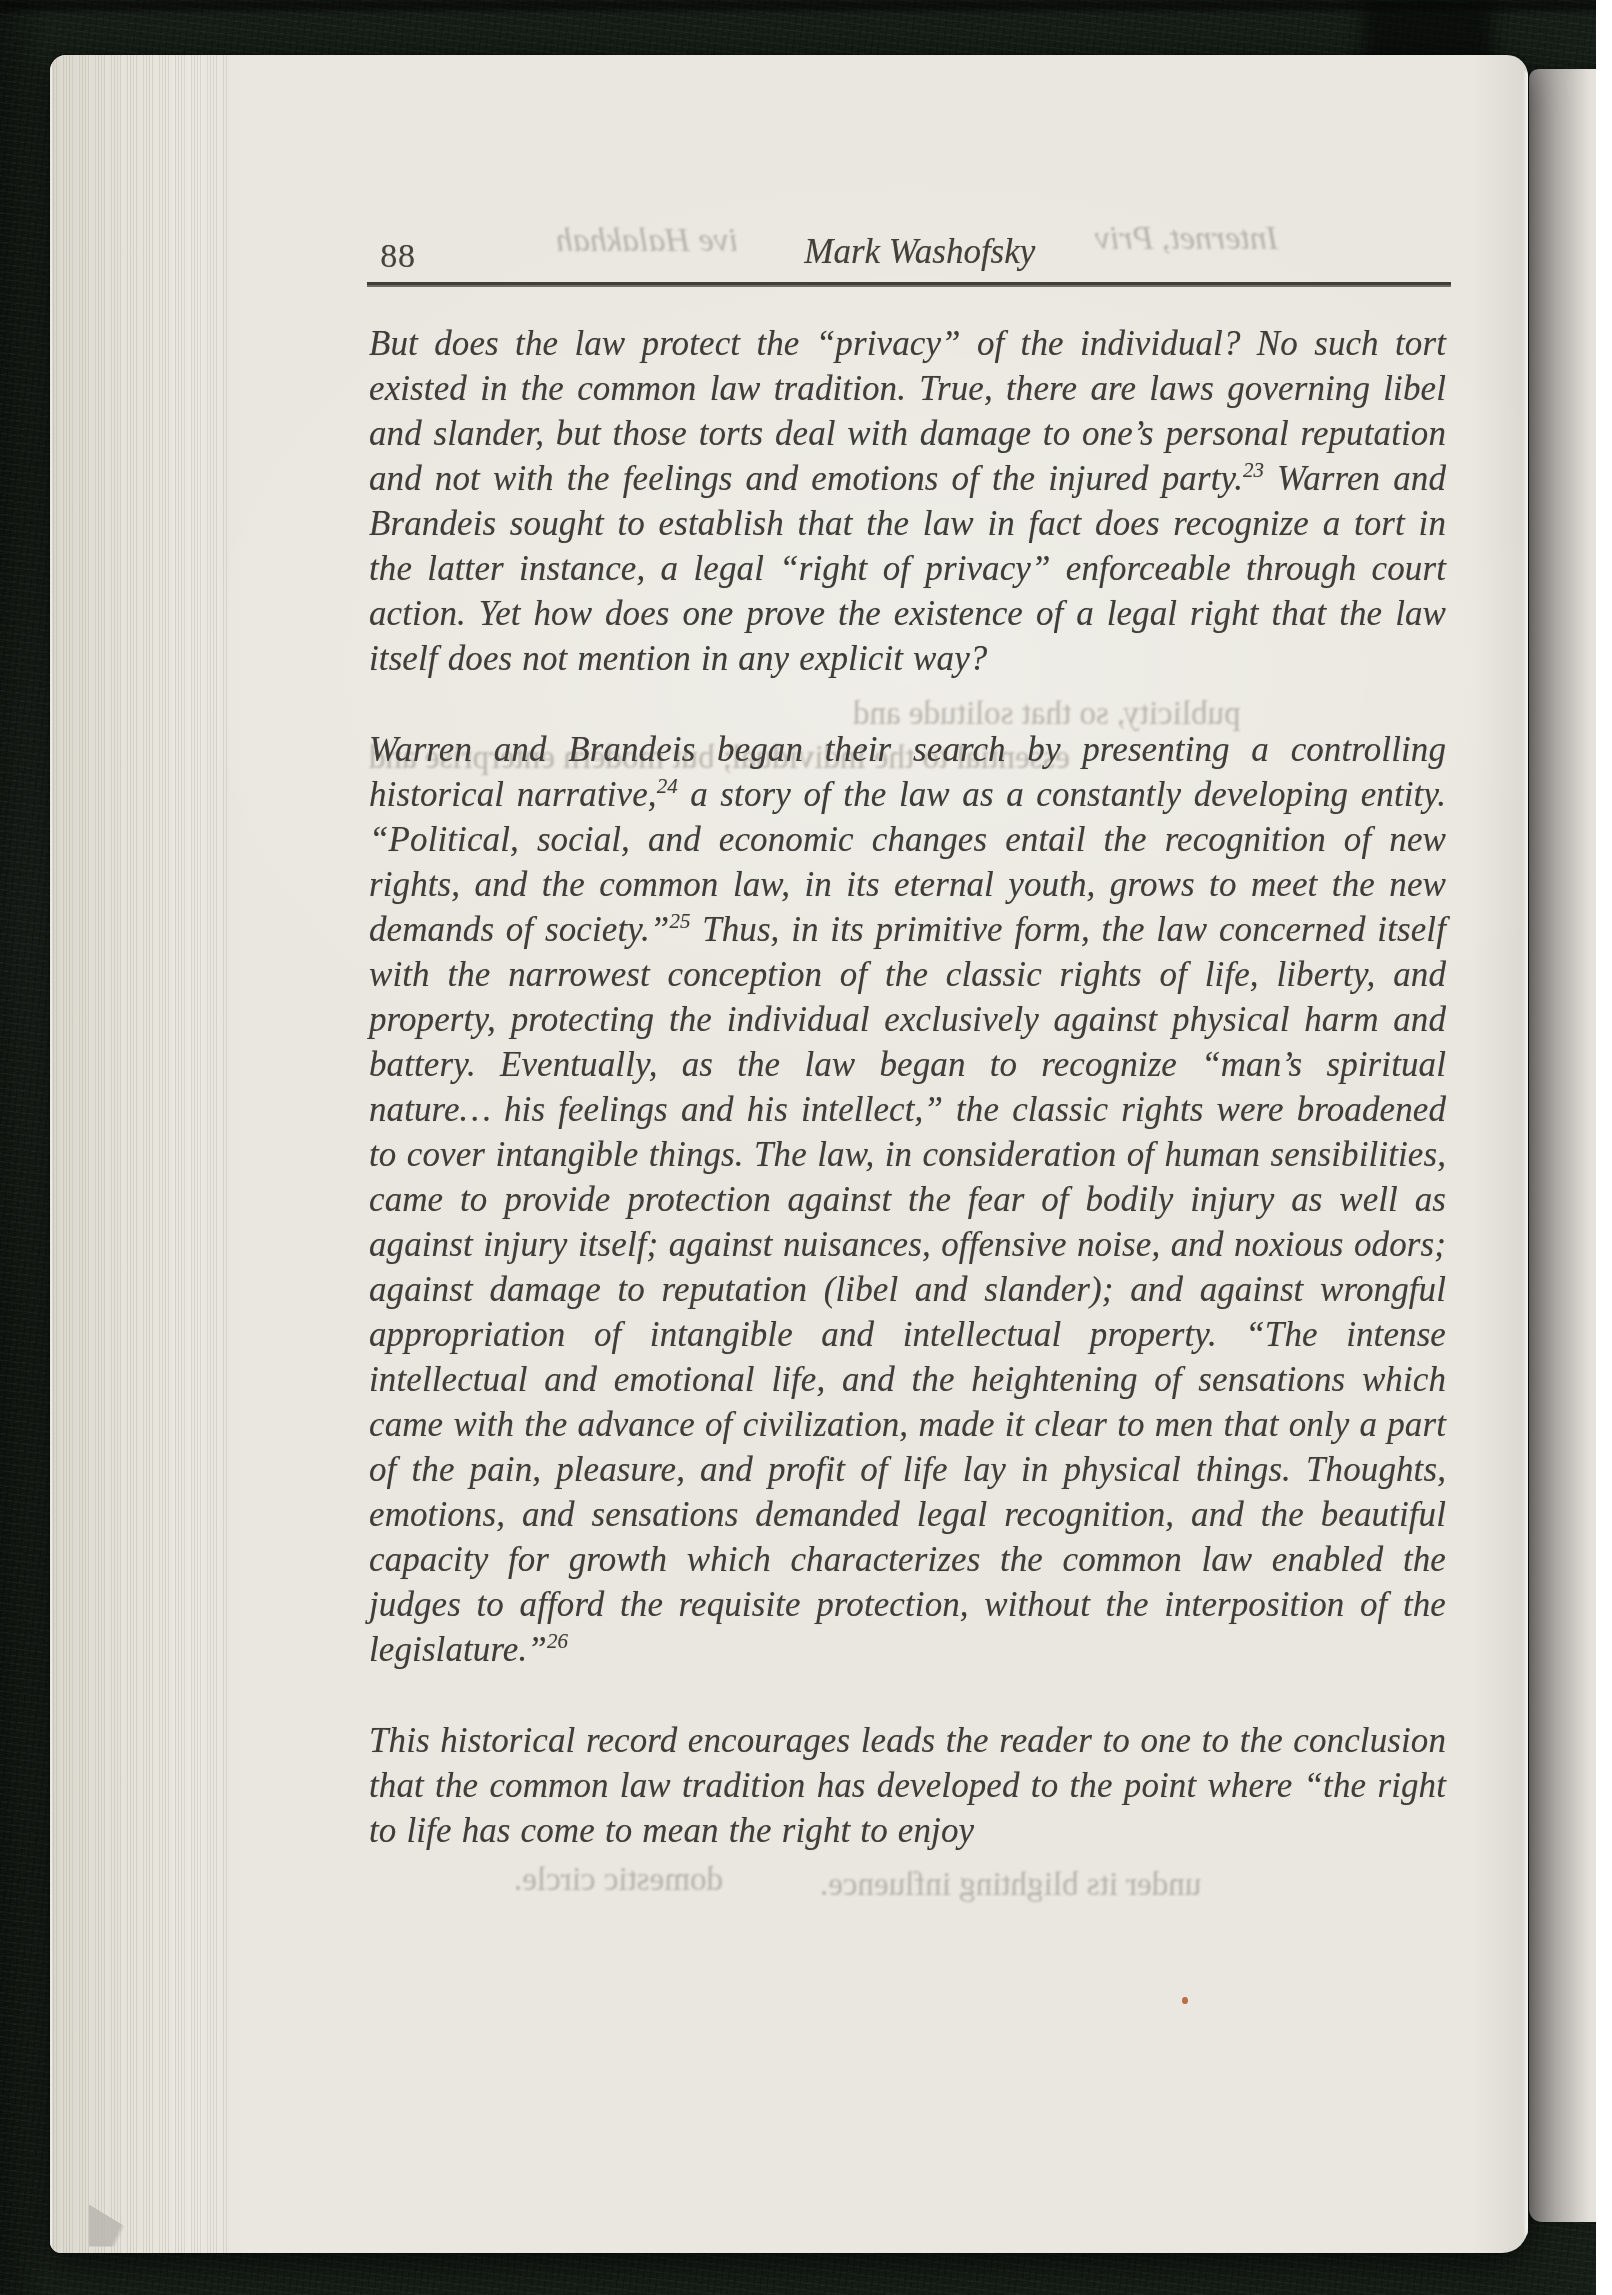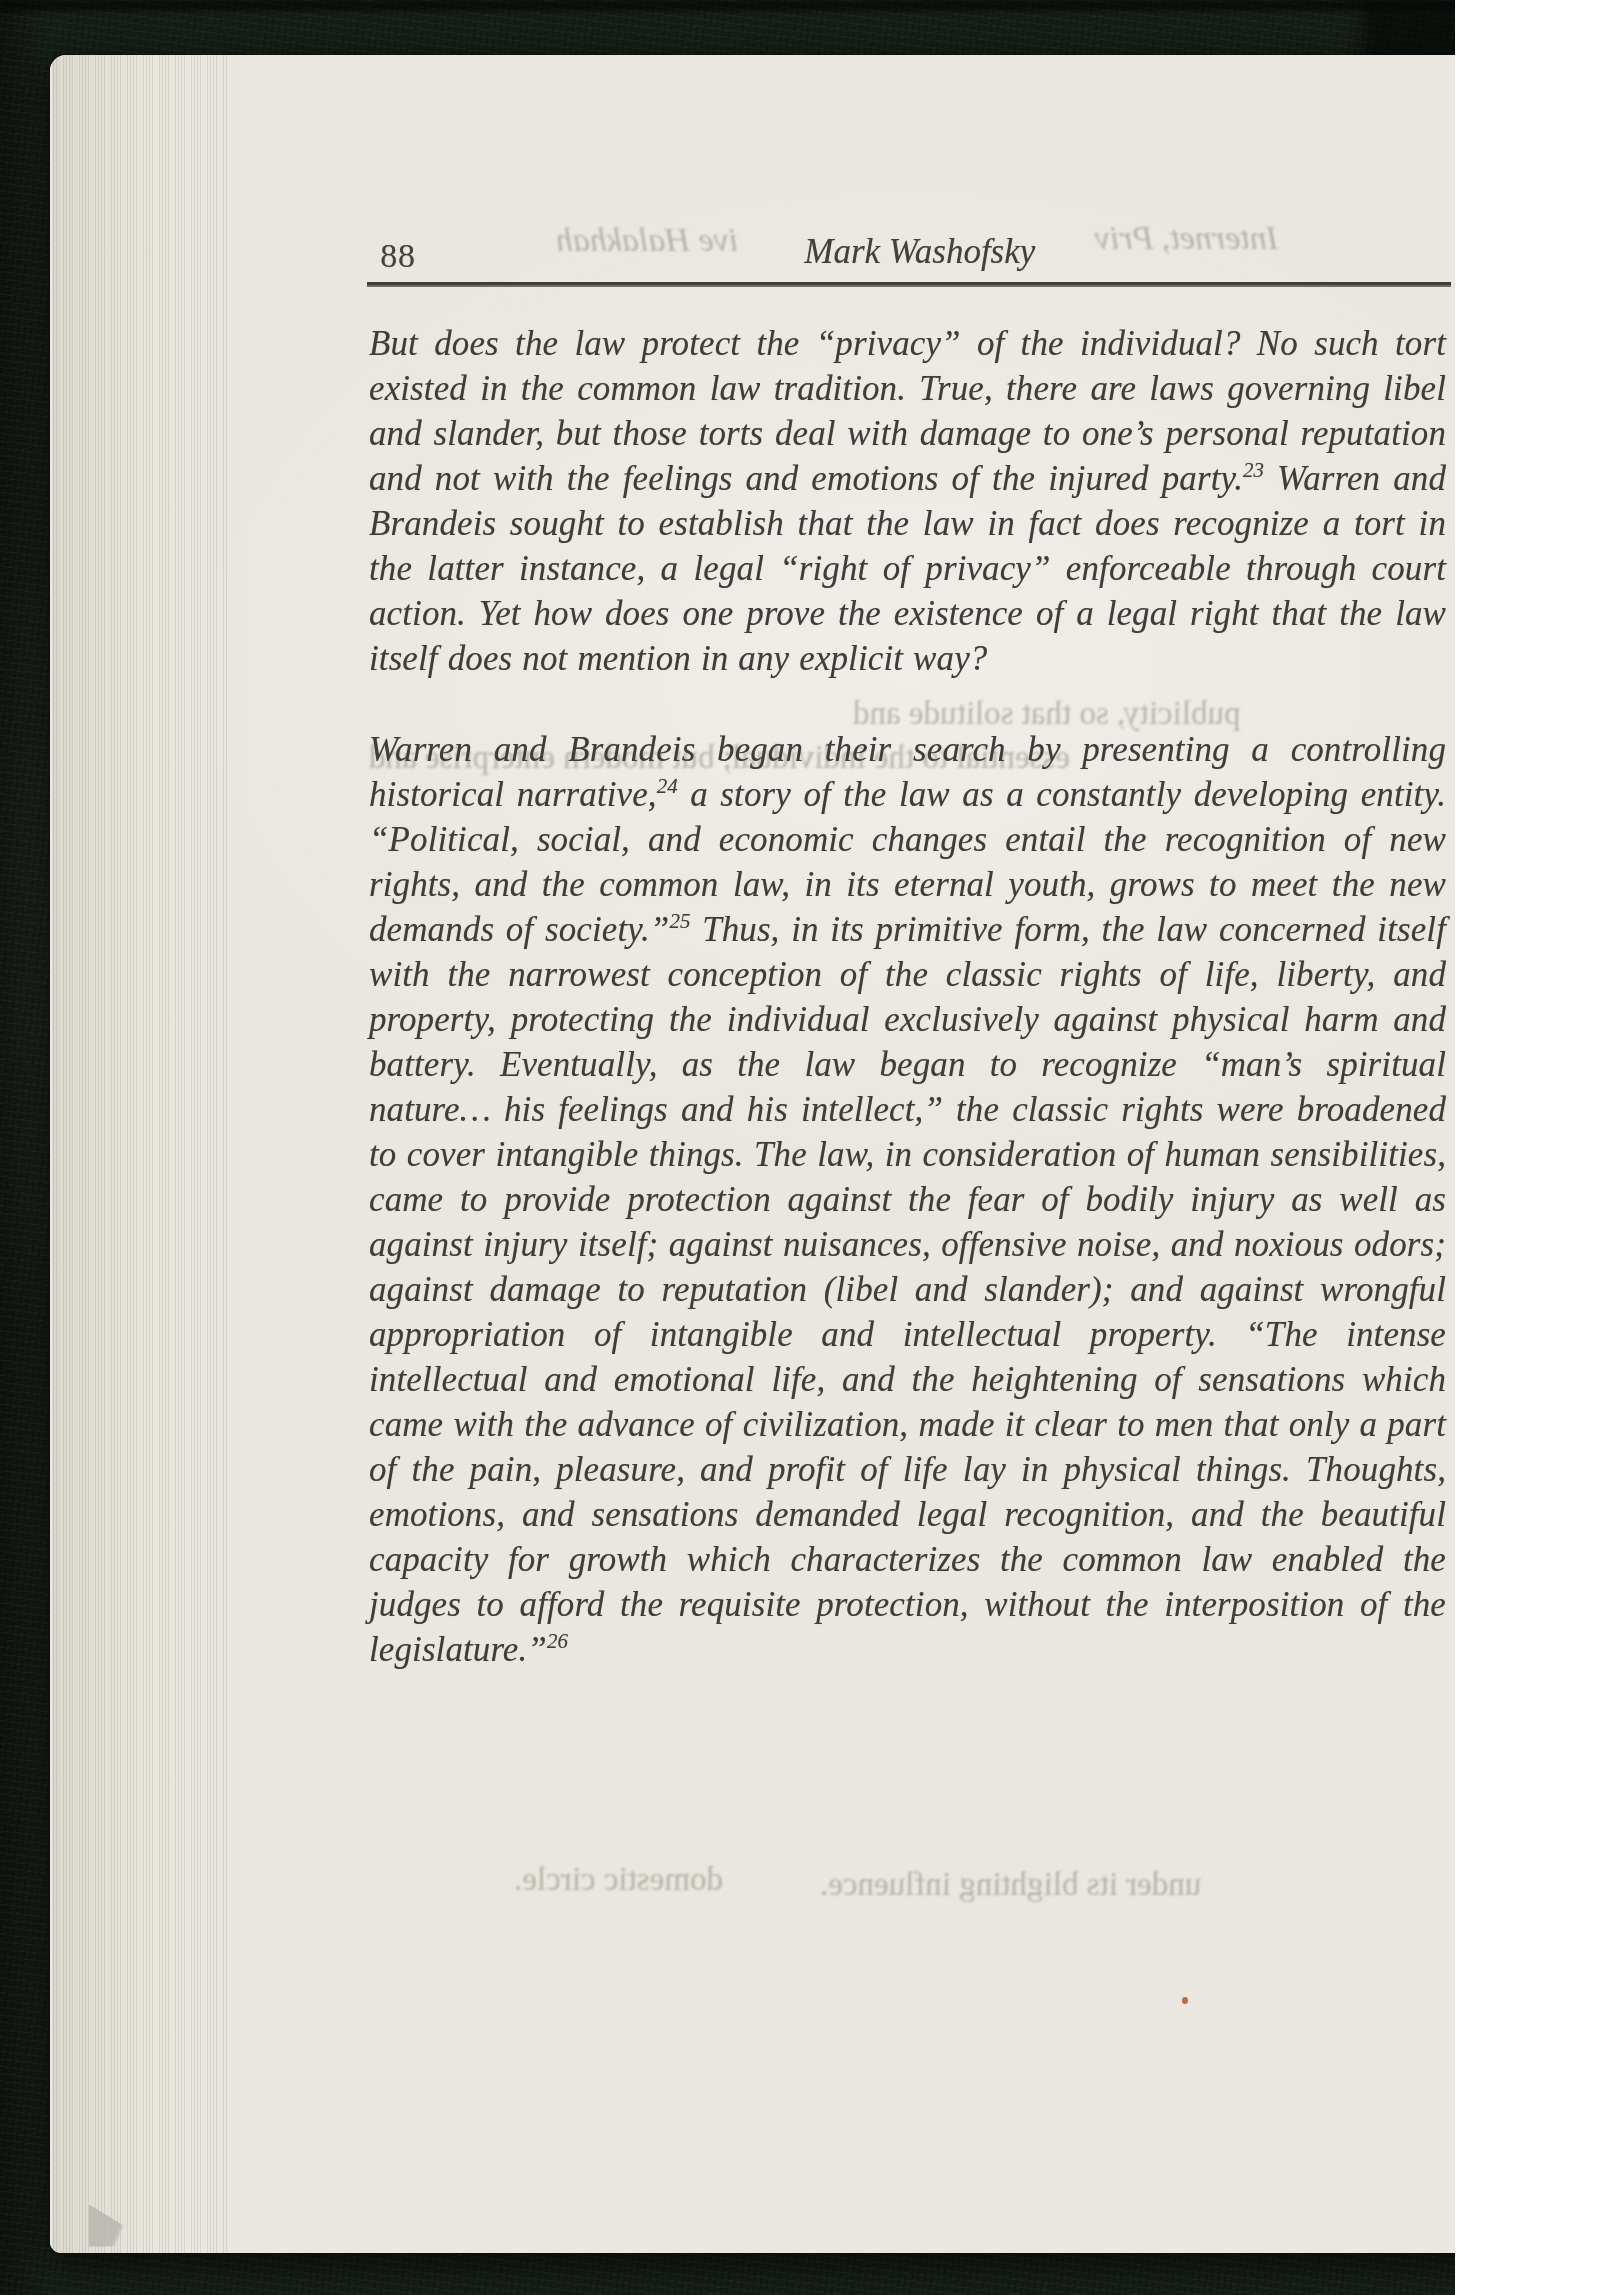--- a/index.html
+++ b/index.html
@@ -1,20 +1,20 @@
 <!DOCTYPE html>
 <html style="font-size:13px"><head>
 <meta charset="utf-8">
 <style>
   * { margin:0; padding:0; box-sizing:border-box; }
   html,body { width:1613px; height:2295px; }
   body { font-family:"Liberation Serif", serif; }
 
   .scene {
-    position:relative; width:1455px; height:2295px; overflow:hidden;
+    position:relative; width:1596px; height:2295px; overflow:hidden;
     background:
       radial-gradient(1129px 726px at 30% 40%, rgba(255,255,255,0.04), transparent 70%),
       linear-gradient(90deg, #0d120d 0, #161d16 48px, #161d16 100%),
       #151c15;
   }
   
   .scene::before {
     content:""; position:absolute; inset:0; z-index:0;
     background-image:
       repeating-linear-gradient(7deg,  rgba(255,255,255,0.030) 0 1.6px, transparent 1.6px 7.3px),
@@ -136,18 +136,19 @@
 
     <div class="page-header">
       <span class="page-num">88</span>
       <span class="running-head">Mark Washofsky</span>
     </div>
     <div class="header-rule"></div>
 
     <div class="text-block">
       <p><span>But does the law protect the “privacy” of the individual? No such tort existed in the common law tradition. True, there are laws governing libel and slander, but those torts deal with damage to one’s personal reputation and not with the feelings and emotions of the injured party.</span><sup>23</sup><span> Warren and Brandeis sought to establish that the law in fact does recognize a tort in the latter instance, a legal “right of privacy” enforceable through court action. Yet how does one prove the existence of a legal right that the law itself does not mention in any explicit way?</span></p>
       <p><span>Warren and Brandeis began their search by presenting a controlling historical narrative,</span><sup>24</sup><span> a story of the law as a constantly developing entity. “Political, social, and economic changes entail the recognition of new rights, and the common law, in its eternal youth, grows to meet the new demands of society.”</span><sup>25</sup><span> Thus, in its primitive form, the law concerned itself with the narrowest conception of the classic rights of life, liberty, and property, protecting the individual exclusively against physical harm and battery. Eventually, as the law began to recognize “man’s spiritual nature… his feelings and his intellect,” the classic rights were broadened to cover intangible things. The law, in consideration of human sensibilities, came to provide protection against the fear of bodily injury as well as against injury itself; against nuisances, offensive noise, and noxious odors; against damage to reputation (libel and slander); and against wrongful appropriation of intangible and intellectual property. “The intense intellectual and emotional life, and the heightening of sensations which came with the advance of civilization, made it clear to men that only a part of the pain, pleasure, and profit of life lay in physical things. Thoughts, emotions, and sensations demanded legal recognition, and the beautiful capacity for growth which characterizes the common law enabled the judges to afford the requisite protection, without the interposition of the legislature.”</span><sup>26</sup></p>
+      <p><span>This historical record encourages leads the reader to one to the conclusion that the common law tradition has developed to the point where “the right to life has come to mean the right to enjoy</span></p>
     </div>
 
     <div class="speck"></div>
   </div>
 </div>
 
 
 </body></html>

